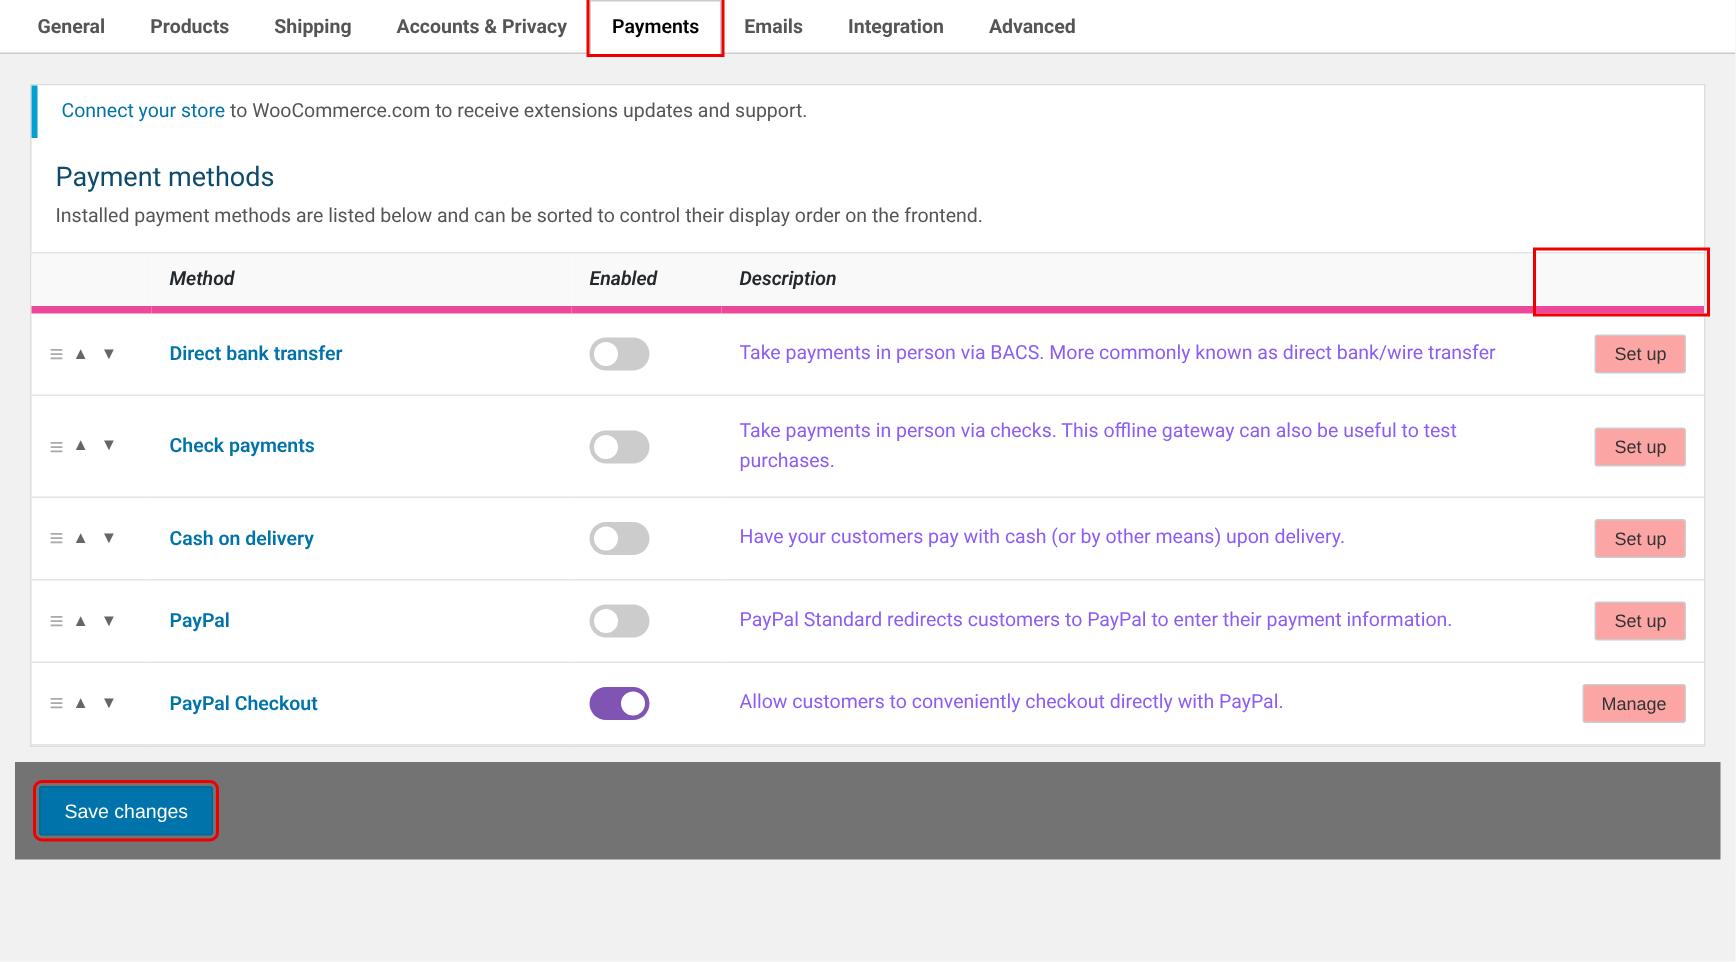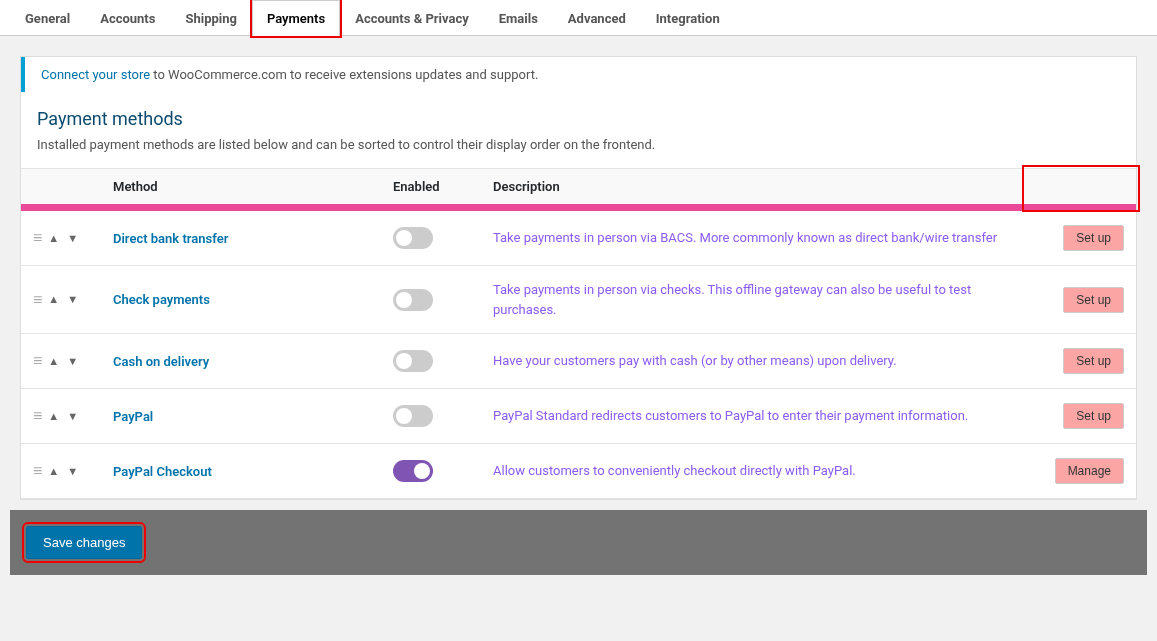--- a/index.html
+++ b/index.html
@@ -18,21 +18,21 @@
     
     .notice-banner { border-left: 4px solid #00a0d2; background: #fff; padding: 10px 16px; font-size: 13px; color: #555; }
     .notice-banner a { color: #0073aa; text-decoration: none; }
 
     
     .section-title { padding: 16px 16px 4px; font-size: 18px; font-weight: 400; color: #0c4a6e; }
     .section-desc { padding: 4px 16px 16px; font-size: 13px; color: #555; }
 
     
     .methods-table { width: 100%; border-collapse: collapse; border-top: 1px solid #e2e4e7; }
-    .methods-table th { text-align: left; padding: 10px 12px; font-size: 13px; font-weight: 600; color: #23282d; background: #f9f9f9; border-bottom: 7px solid #ec4899; }
+    .methods-table th { text-align: left; padding: 10px 12px; font-size: 13px; font-weight: 600; color: #23282d; background: #f9f9f9; border-bottom: 5px solid #ec4899; font-style: italic; }
     .methods-table td { padding: 14px 12px; vertical-align: middle; border-bottom: 1px solid #e2e4e7; }
 
     .col-drag { width: 80px; }
     .col-method { width: 280px; }
     .col-enabled { width: 100px; }
     .col-description { }
     .col-action { width: 110px; text-align: right; }
 
     
     .drag-controls { display: flex; align-items: center; gap: 4px; color: #999; font-size: 15px; }
@@ -66,27 +66,27 @@
     
     .outer-wrapper { background: #f1f1f1; padding: 10px; }
   </style>
 </head>
 <body>
 
 <div class="page-wrapper">
 
   <div class="tabs-nav">
     <a class="tab-item">General</a>
-    <a class="tab-item">Accounts</a>
+    <a class="tab-item">Products</a>
     <a class="tab-item">Shipping</a>
+    <a class="tab-item">Accounts &amp; Privacy</a>
     <a class="tab-item active">Payments</a>
-    <a class="tab-item">Accounts &amp; Privacy</a>
     <a class="tab-item">Emails</a>
+    <a class="tab-item">Integration</a>
     <a class="tab-item">Advanced</a>
-    <a class="tab-item">Integration</a>
   </div>
 
   <div class="outer-wrapper">
     <div class="content-area">
 
       <div class="notice-banner">
         <a href="#">Connect your store</a><span> to WooCommerce.com to receive extensions updates and support.</span>
       </div>
 
       <h2 class="section-title">Payment methods</h2>

